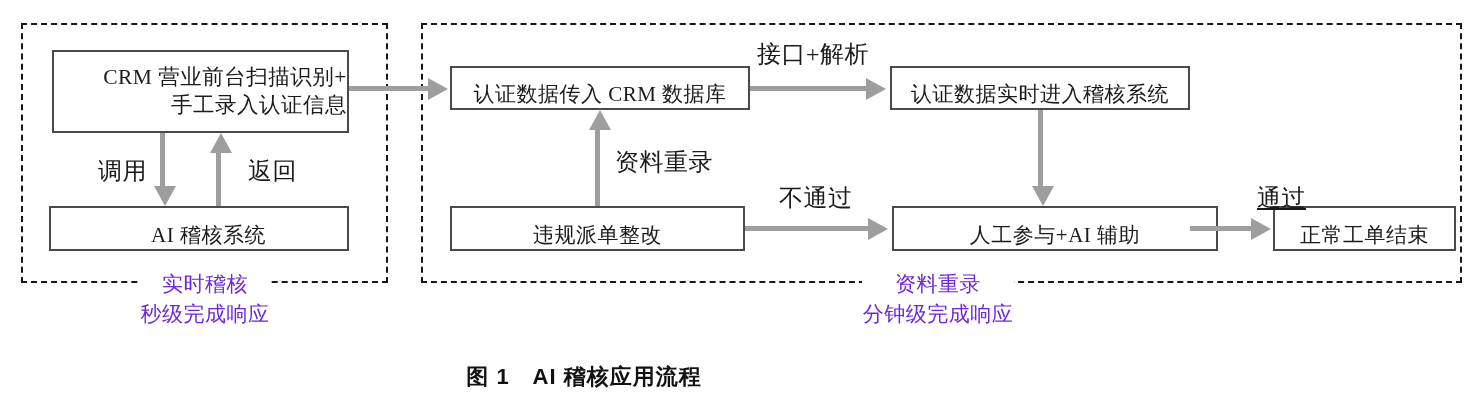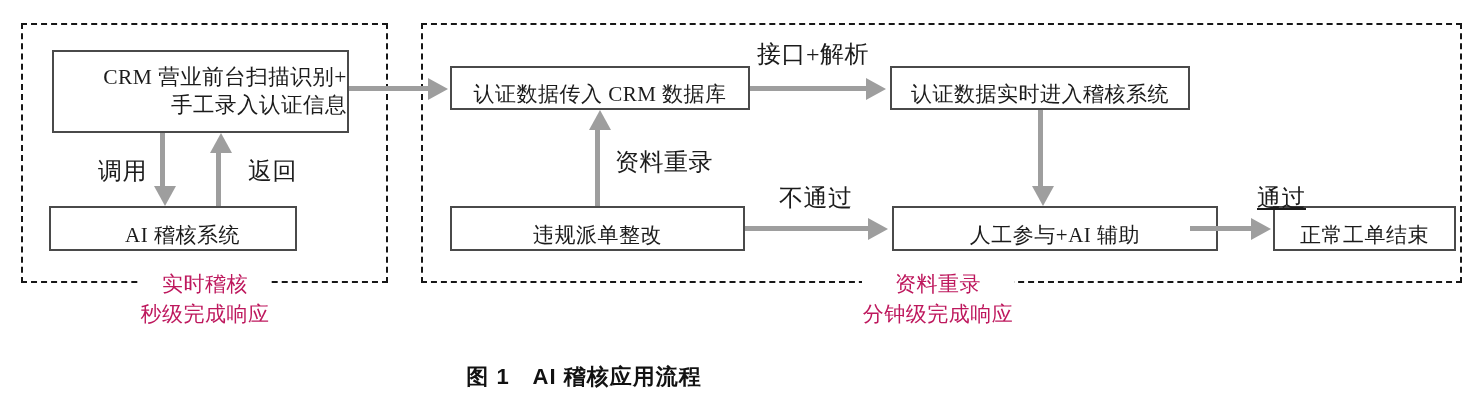--- a/index.html
+++ b/index.html
@@ -38,21 +38,21 @@
     text-align:center;
     line-height:1.28;
     color:#1b1b1b;
     font-size:21px;
     letter-spacing:0.5px;
   }
   .node.two-line{flex-direction:column;}
   .node .ln{display:block;white-space:nowrap;}
 
   #node-crm-front{left:52px;top:50px;width:297px;height:83px;font-size:21.5px;}
-  #node-ai-audit{left:49px;top:206px;width:248px;height:45px;padding-left:19px;}
+  #node-ai-audit{left:49px;top:206px;width:300px;height:45px;padding-left:19px;}
   #node-crm-db{left:450px;top:66px;width:300px;height:44px;}
   #node-audit-realtime{left:890px;top:66px;width:300px;height:44px;}
   #node-rectify{left:450px;top:206px;width:295px;height:45px;}
   #node-manual-ai{left:892px;top:206px;width:326px;height:45px;}
   #node-order-done{left:1273px;top:206px;width:183px;height:45px;}
 
   
   .conn{position:absolute;background:#9e9e9e;}
   .conn.h{height:5px;}
   .conn.v{width:5px;}
@@ -71,21 +71,21 @@
     line-height:1;
     letter-spacing:0.5px;
   }
 
   
   .group-caption{
     position:absolute;
     text-align:center;
     font-size:21px;
     line-height:1.45;
-    color:#be185d;
+    color:#6d28d9;
     white-space:nowrap;
     letter-spacing:0.5px;
   }
   .group-caption .cl{display:block;}
 
   
   #figure-caption{
     position:absolute;
     left:0;top:362px;width:1168px;
     text-align:center;

